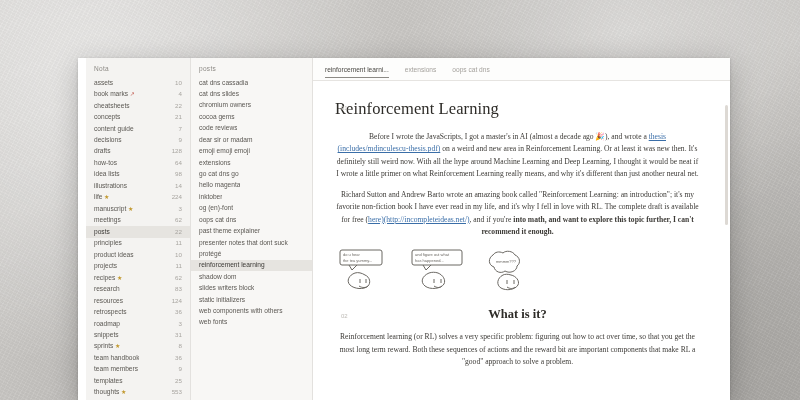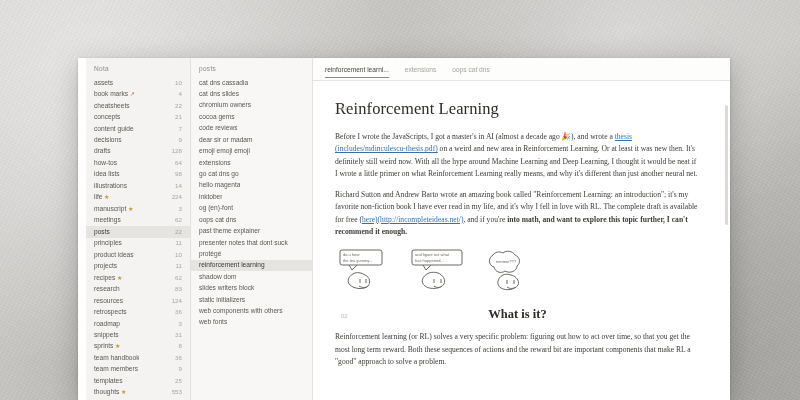--- a/index.html
+++ b/index.html
@@ -151,20 +151,21 @@
     margin: 14px 0 9px 0;
     font-weight: bold;
     text-align: center;
   }
   .p {
     font-family: "Liberation Serif", serif;
     font-size: 7.6px;
     line-height: 1.62;
     color: #3c3a36;
     margin: 0 0 9px 0;
+    text-align: center;
   }
   .p b { font-weight: bold; }
   .lnk { color: #3a6ea8; text-decoration: underline; }
   .secnum {
     position: absolute;
     left: 6px;
     font-size: 6px;
     color: #bdbab5;
   }
   .h-wrap { position: relative; }

